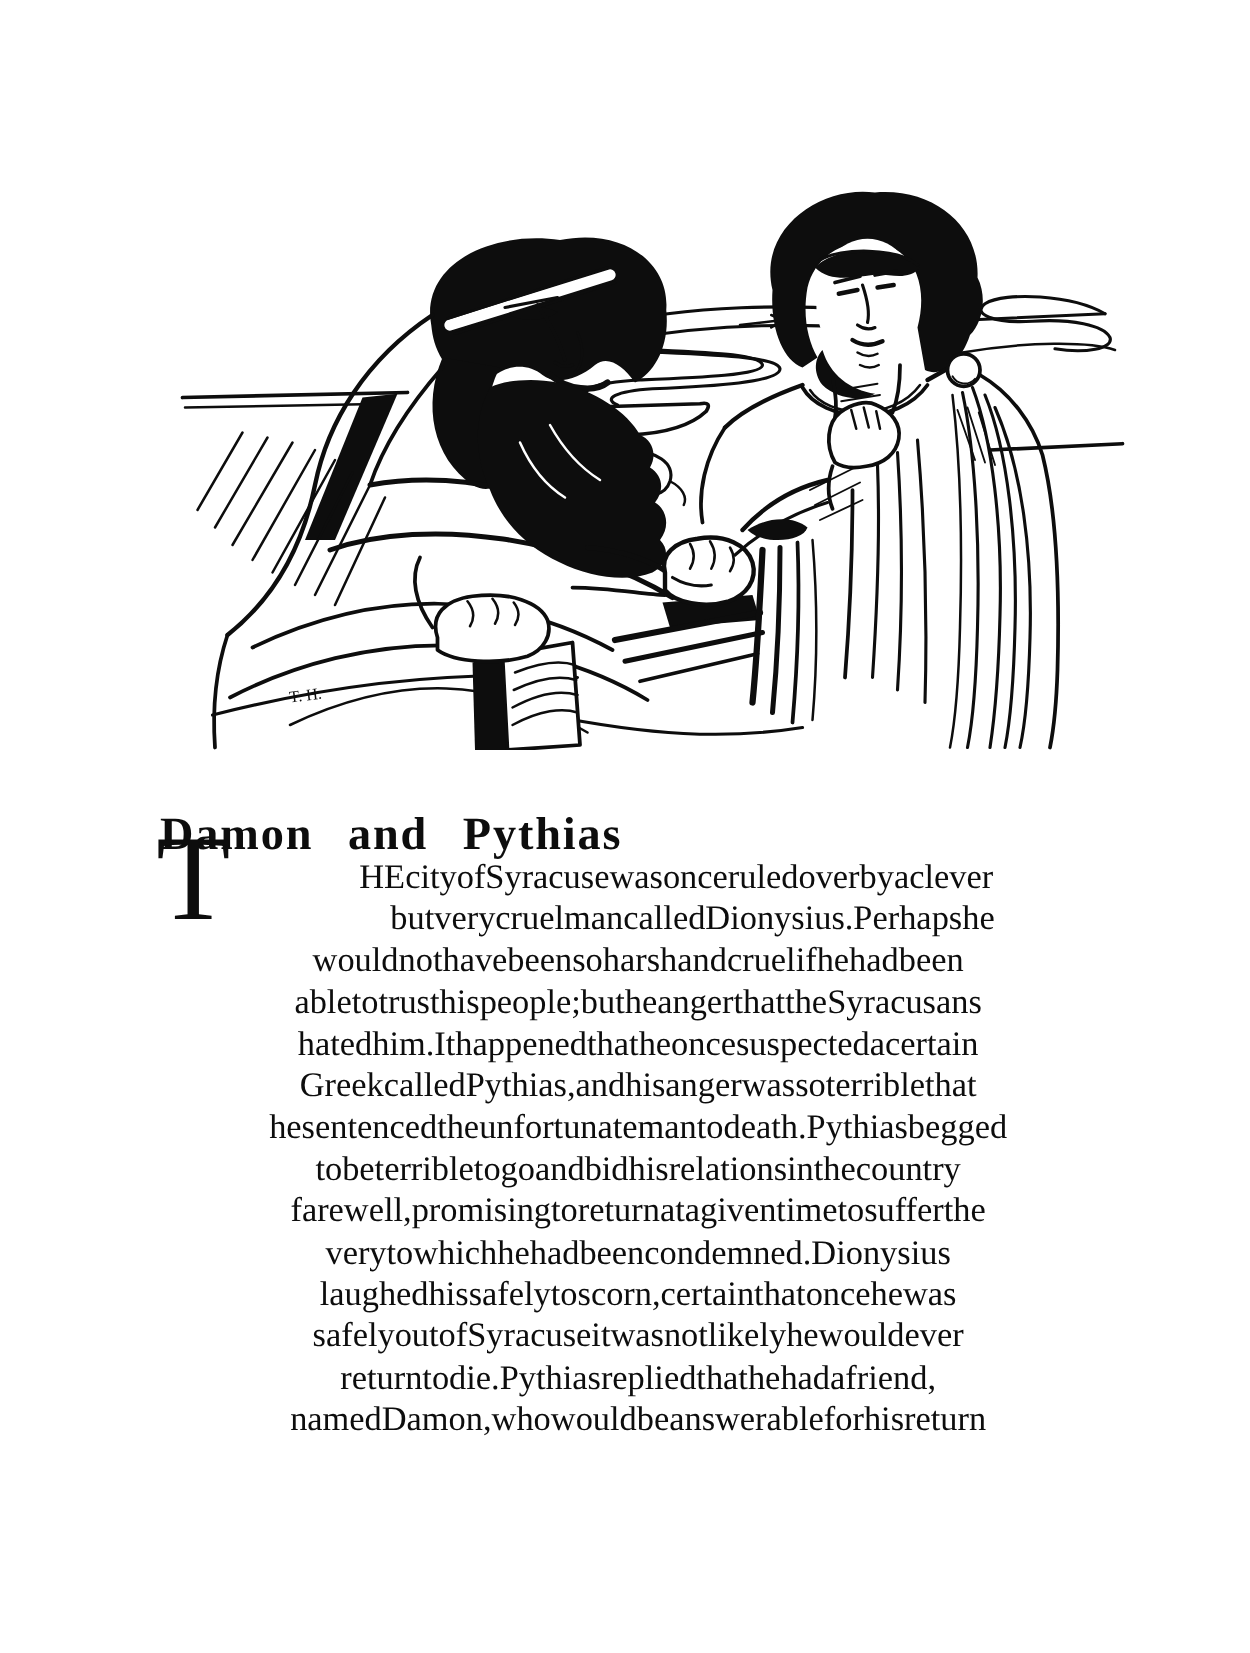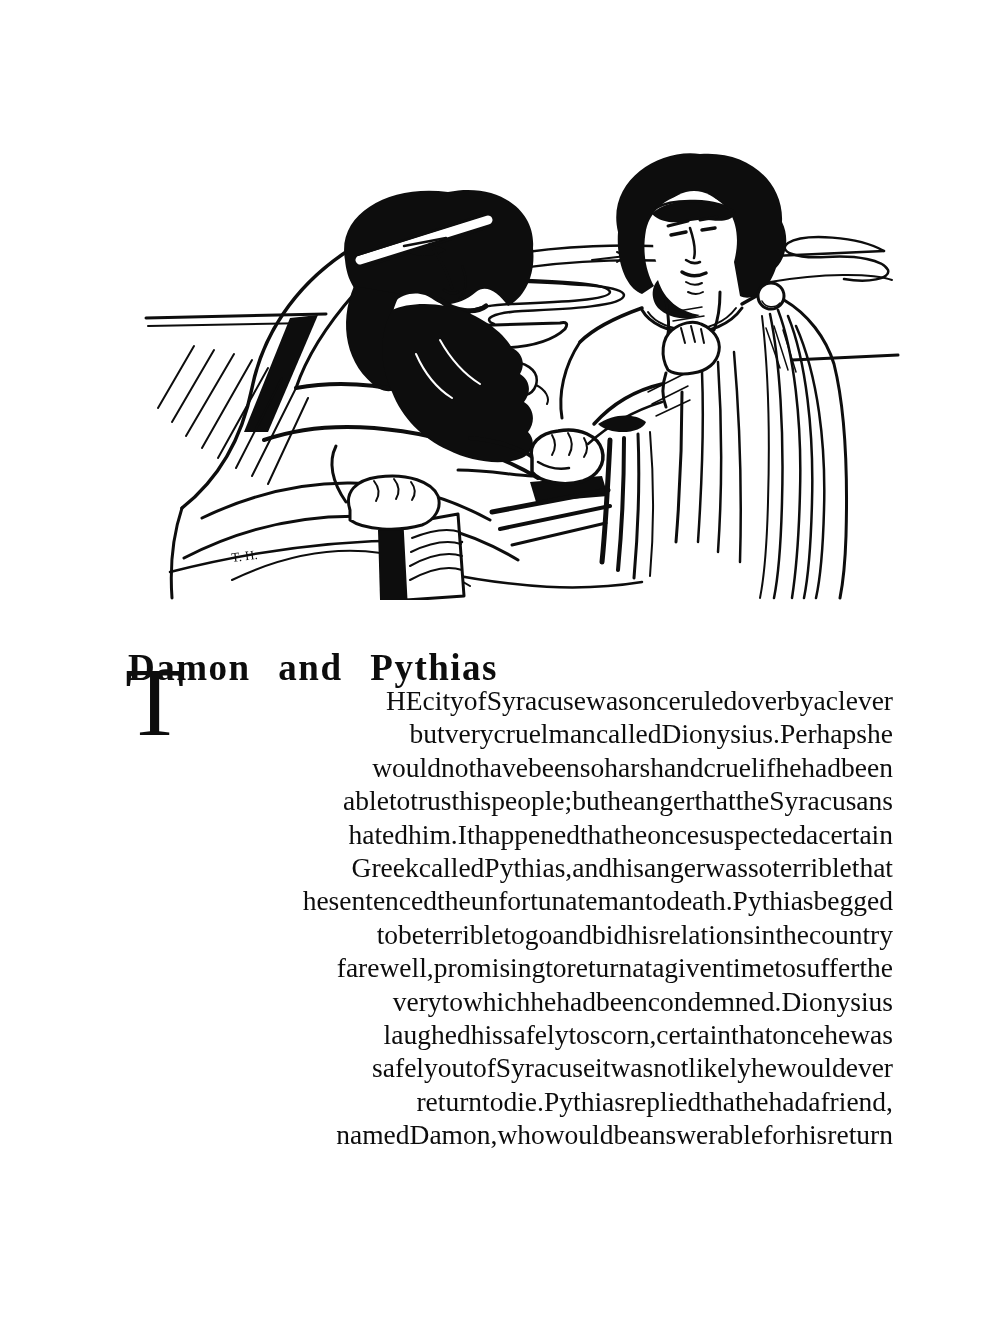--- a/index.html
+++ b/index.html
@@ -31,21 +31,21 @@
   .text-block{
     position:absolute;left:128px;top:684px;width:765px;
     font-size:27.5px;line-height:33.4px;color:#0d0d0d;
   }
   .dropcap{
     position:absolute;left:-3px;top:-30px;
     font-size:97px;line-height:1;font-weight:400;
     font-family:"Liberation Serif", serif;color:#0d0d0d;
   }
   .line{
-    display:flex;justify-content:flex-end;
+    display:flex;justify-content:center;
     height:33.4px;line-height:33.4px;white-space:nowrap;
   }
   .line.l1{margin-left:61px;}
   .line.l2{margin-left:87px;}
 </style>
 </head>
 <body>
 
 <div class="page">
 

